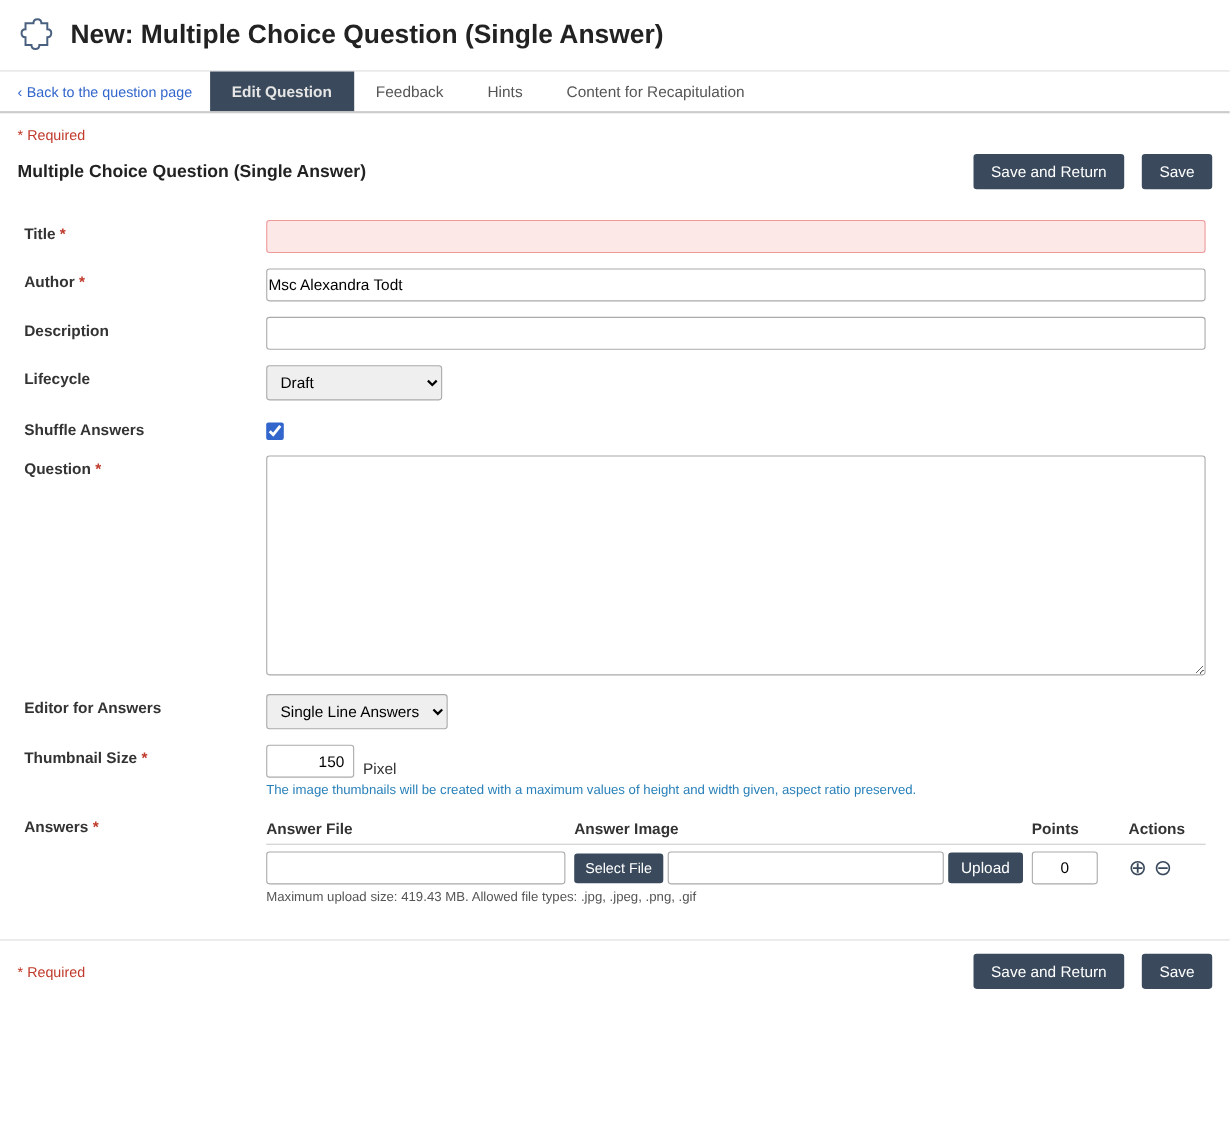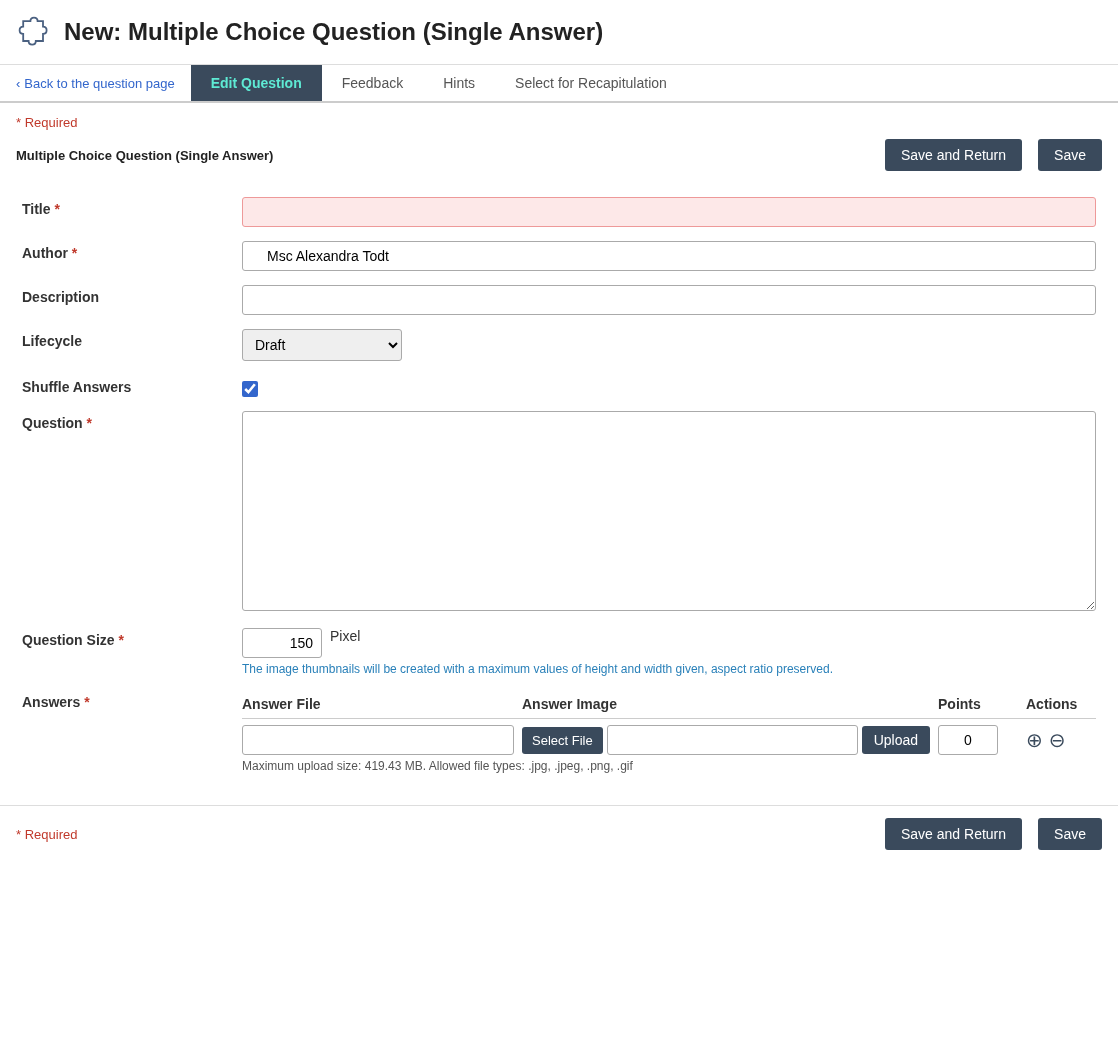--- a/index.html
+++ b/index.html
@@ -42,34 +42,34 @@
     .nav-tab {
       padding: 10px 20px;
       font-size: 14px;
       cursor: pointer;
       border: none;
       background: transparent;
       color: #555;
     }
     .nav-tab.active {
       background: #3a4a5c;
-      color: #5eead4;
+      color: #e5e5e5;
       font-weight: bold;
     }
 
     .content {
       padding: 12px 16px;
     }
     .required-note {
       color: #c0392b;
       font-size: 13px;
       margin-bottom: 6px;
     }
     .form-section-title {
-      font-size: 13px;
+      font-size: 16px;
       font-weight: bold;
       color: #222;
       margin-bottom: 10px;
       margin-top: 12px;
     }
     .form-header-row {
       display: flex;
       justify-content: space-between;
       align-items: center;
       margin-bottom: 14px;
@@ -103,21 +103,21 @@
       width: 220px;
       padding-top: 8px;
       font-weight: bold;
       color: #333;
     }
     .required-star {
       color: #c0392b;
     }
     .form-input {
       width: 100%;
-      padding: 6px 24px;
+      padding: 6px 1px;
       border: 1px solid #aaa;
       border-radius: 3px;
       font-size: 14px;
     }
     .form-input.error {
       background: #fde8e8;
       border-color: #e99;
     }
     .form-select {
       padding: 6px 8px;
@@ -142,21 +142,21 @@
       padding-top: 6px;
     }
     .checkbox-cell input[type=checkbox] {
       width: 16px;
       height: 16px;
       accent-color: #3366cc;
     }
 
     .thumbnail-row {
       display: flex;
-      align-items: flex-start;
+      align-items: flex-end;
       gap: 8px;
     }
     .thumbnail-input {
       width: 80px;
       padding: 6px 8px;
       border: 1px solid #aaa;
       border-radius: 3px;
       font-size: 14px;
       text-align: right;
     }
@@ -278,21 +278,21 @@
 </div>
 
 <div class="nav-tabs">
   <a class="nav-back" href="#">
     <span>‹</span>
     <span>Back to the question page</span>
   </a>
   <button class="nav-tab active">Edit Question</button>
   <button class="nav-tab">Feedback</button>
   <button class="nav-tab">Hints</button>
-  <button class="nav-tab">Select for Recapitulation</button>
+  <button class="nav-tab">Content for Recapitulation</button>
 </div>
 
 <div class="content">
   <div class="required-note">* Required</div>
   <div class="form-header-row">
     <div class="form-section-title">Multiple Choice Question (Single Answer)</div>
     <div class="btn-group">
       <button class="btn btn-primary">Save and Return</button>
       <button class="btn btn-primary">Save</button>
     </div>
@@ -351,24 +351,34 @@
       <tr>
         <td class="label-cell">
           <span>Question</span>
           <span class="required-star"> *</span>
         </td>
         <td>
           <textarea class="form-textarea" style=""></textarea>
         </td>
       </tr>
 
+      <tr>
+        <td class="label-cell">Editor for Answers</td>
+        <td>
+          <select class="form-select">
+            <option>Single Line Answers</option>
+            <option>Multi Line Answers</option>
+            <option>Rich Text Editor</option>
+          </select>
+        </td>
+      </tr>
 
       <tr>
         <td class="label-cell">
-          <span>Question Size</span>
+          <span>Thumbnail Size</span>
           <span class="required-star"> *</span>
         </td>
         <td>
           <div class="thumbnail-row">
             <input type="text" class="thumbnail-input" value="150" style="">
             <span>Pixel</span>
           </div>
           <div class="thumbnail-hint">The image thumbnails will be created with a maximum values of height and width given, aspect ratio preserved.</div>
         </td>
       </tr>

